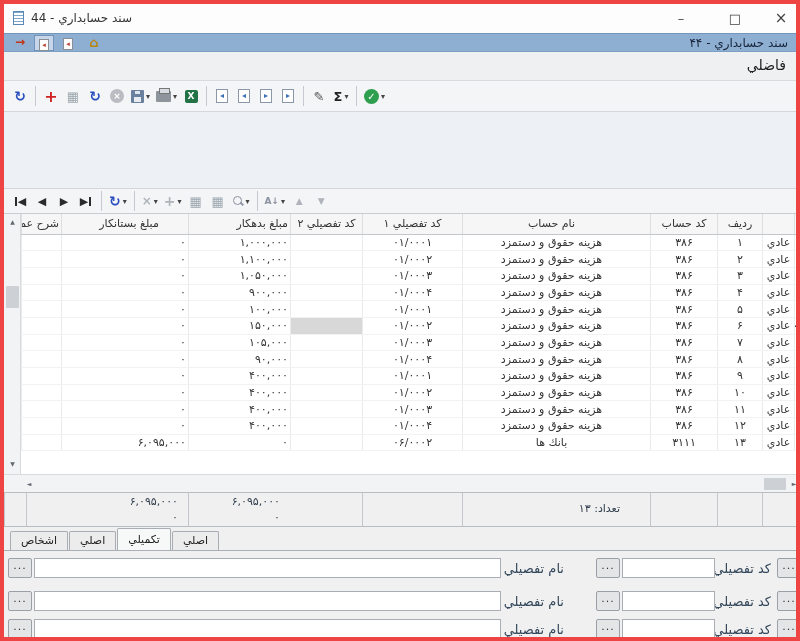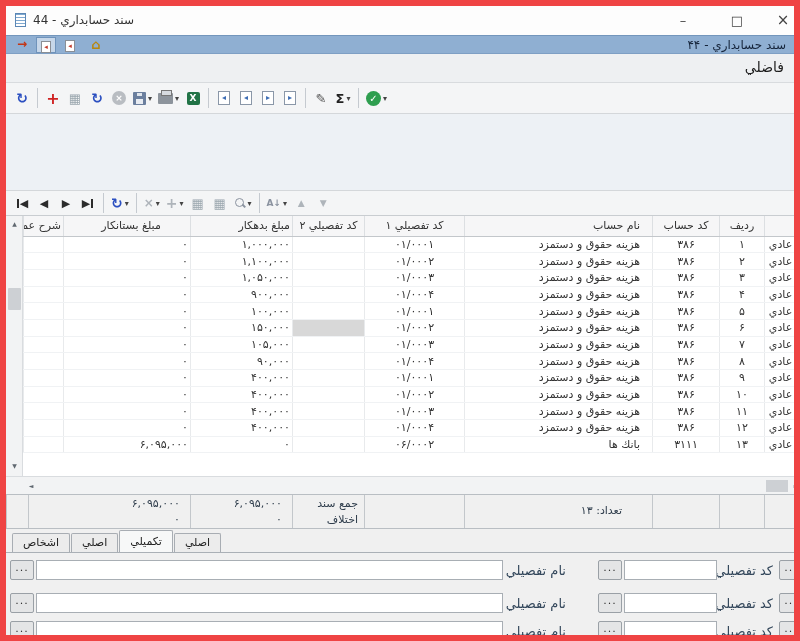--- a/index.html
+++ b/index.html
@@ -1,19 +1,19 @@
 <!DOCTYPE html>
 <html><head>
 <meta charset="utf-8">
 <style>
   html,body{margin:0;padding:0;background:#d8d8d8;}
   *{box-sizing:border-box;}
   .window{
     position:relative;width:800px;height:641px;margin:0 auto;
-    background:#f0f0f0;border:6px solid #ef4444;overflow:hidden;
+    background:#f0f0f0;border:4px solid #ef4444;overflow:hidden;
     font-family:"DejaVu Sans",sans-serif;font-size:11px;color:#333;
   }
   
   .titlebar{position:absolute;left:0;top:0;width:100%;height:29px;background:#fdfdfd;}
   .doc-icon{position:absolute;left:9px;top:7px;width:11px;height:14px;background:#fff;
     border:1px solid #5b87b5;
     background-image:linear-gradient(#7fa8cf 1px,transparent 1px);
     background-size:100% 3px;background-position:0 3px;}
   .title-text{position:absolute;left:27px;top:7px;font-size:12px;color:#333;white-space:nowrap;}
   .win-btn{position:absolute;top:3px;width:34px;height:23px;text-align:center;line-height:23px;
@@ -87,21 +87,21 @@
     font-size:6px;color:#606870;cursor:default;}
   .vscroll .arr-up{top:0;} .vscroll .arr-dn{bottom:2px;}
   .vscroll .thumb{position:absolute;left:2px;top:72px;width:13px;height:22px;background:#cdd0d4;border-radius:1px;cursor:default;}
   table.grid{position:absolute;left:17px;top:0;width:783px;border-collapse:collapse;direction:rtl;table-layout:fixed;}
   table.grid th{height:20px;font-weight:normal;font-size:11px;color:#333;background:#f6f6f7;
     border-bottom:1px solid #c3c7cb;border-left:1px solid #dcdfe2;
     overflow:hidden;white-space:nowrap;padding:0 2px;}
   table.grid td{height:16.7px;font-size:11px;color:#333;border-bottom:1px solid #f0f2f4;
     border-left:1px solid #e8eaec;overflow:hidden;white-space:nowrap;padding:0 2px;cursor:default;}
   .c-indicator{width:10px;} .c-type{width:32px;text-align:center;} .c-radif{width:45px;text-align:center;}
-  .c-account_code{width:67px;text-align:center;} .c-account_name{width:188px;text-align:right;padding-right:12px !important;}
+  .c-account_code{width:67px;text-align:center;} .c-account_name{width:188px;text-align:center;padding-right:12px !important;}
   .c-detail1{width:100px;text-align:center;} .c-detail2{width:72px;}
   .c-debit{width:102px;text-align:right;padding-left:10px !important;direction:ltr;}
   .c-credit{width:127px;text-align:right;padding-left:10px !important;direction:ltr;}
   .c-desc{width:40px;}
   td.c-indicator{text-align:center;font-size:8px;color:#111;padding:0;}
   td.sel{background:#d8d8d8;}
   
   .hscroll{position:absolute;left:0;top:470px;width:800px;height:18px;background:#f2f3f4;border-top:1px solid #d9dcdf;}
   .hscroll .arr{position:absolute;top:1px;width:16px;height:16px;text-align:center;line-height:16px;font-size:6px;color:#606870;cursor:default;}
   .h-left{left:17px;} .h-right{right:2px;}
@@ -478,24 +478,20 @@
   <div class="summary">
     <div class="sumcell s1"></div>
     <div class="sumcell s2 sum-2line">
       <div>۶,۰۹۵,۰۰۰</div>
       <div>۰</div>
     </div>
     <div class="sumcell s3 sum-2line">
       <div>۶,۰۹۵,۰۰۰</div>
       <div>۰</div>
     </div>
-    <div class="sumcell s4">
-      <div>جمع سند</div>
-      <div>اختلاف</div>
-    </div>
     <div class="sumcell s5"></div>
     <div class="sumcell s6">
       <span>تعداد:</span>
       <span>۱۳</span>
     </div>
     <div class="sumcell s7"></div>
     <div class="sumcell s8"></div>
     <div class="sumcell s9"></div>
   </div>
 

